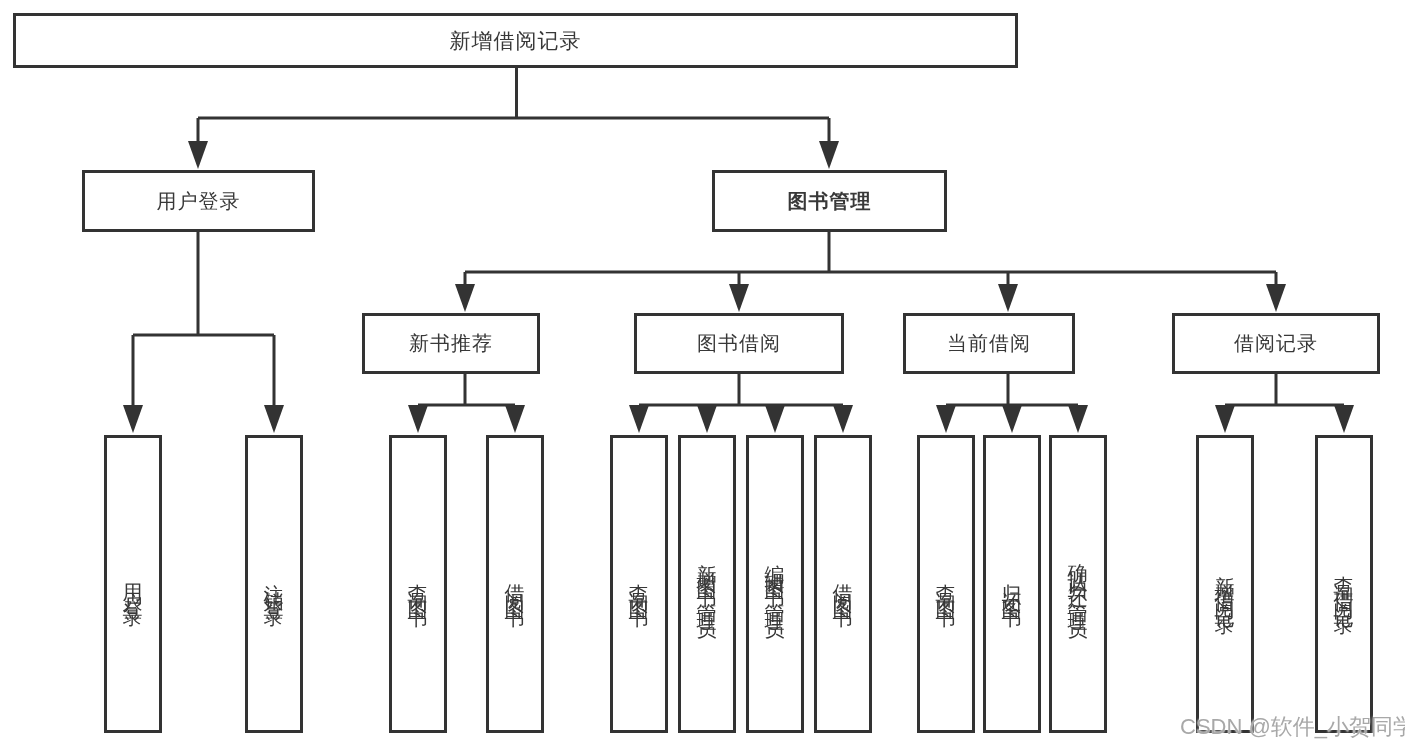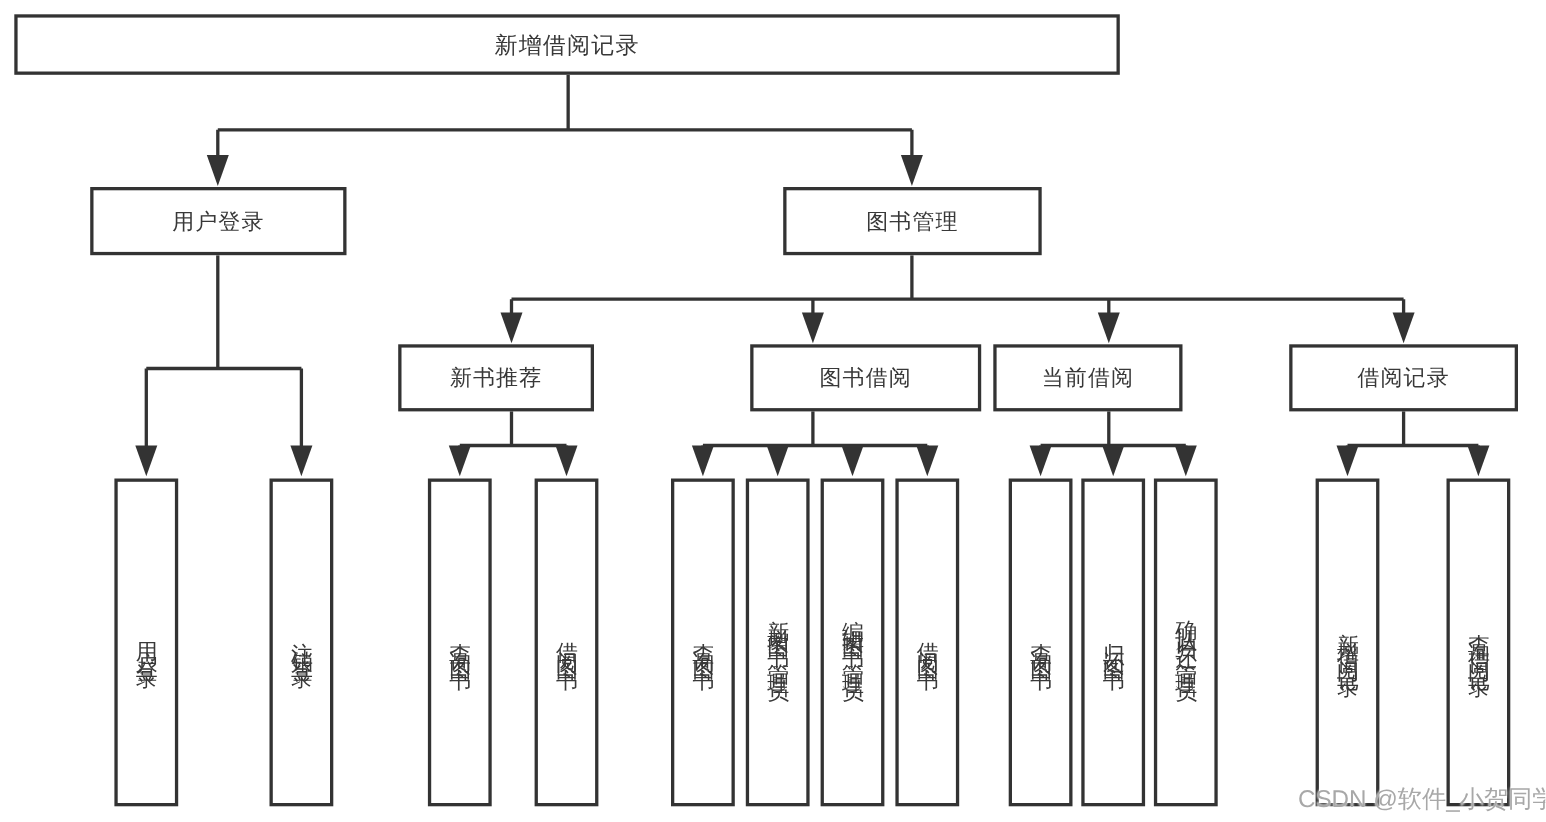--- a/index.html
+++ b/index.html
@@ -33,25 +33,25 @@
     justify-content: center;
     color: #383838;
     font-size: 20px;
     letter-spacing: 1px;
     text-align: center;
   }
   
   .n-root   { left: 13px;   top: 13px;  width: 1005px; height: 55px; font-size: 21px; }
   
   .n-login  { left: 82px;   top: 170px; width: 233px;  height: 62px; }
-  .n-mgmt   { left: 712px;  top: 170px; width: 235px;  height: 62px; }
+  .n-mgmt   { left: 712px;  top: 170px; width: 235px;  height: 62px; font-weight: bold; }
   
   .lvl2     { top: 313px; height: 61px; }
   .n-newrec { left: 362px;  width: 178px; }
-  .n-borrow { left: 634px;  width: 210px; margin-left: 48px; }
+  .n-borrow { left: 634px;  width: 210px; }
   .n-curr   { left: 903px;  width: 172px; }
   .n-record { left: 1172px; width: 208px; }
   
   .leaf     { top: 435px; width: 58px; height: 298px; }
   .leaf .vtext {
     writing-mode: vertical-rl;
     text-orientation: mixed;
     letter-spacing: 8px;
     font-size: 20px;
     line-height: 1;

